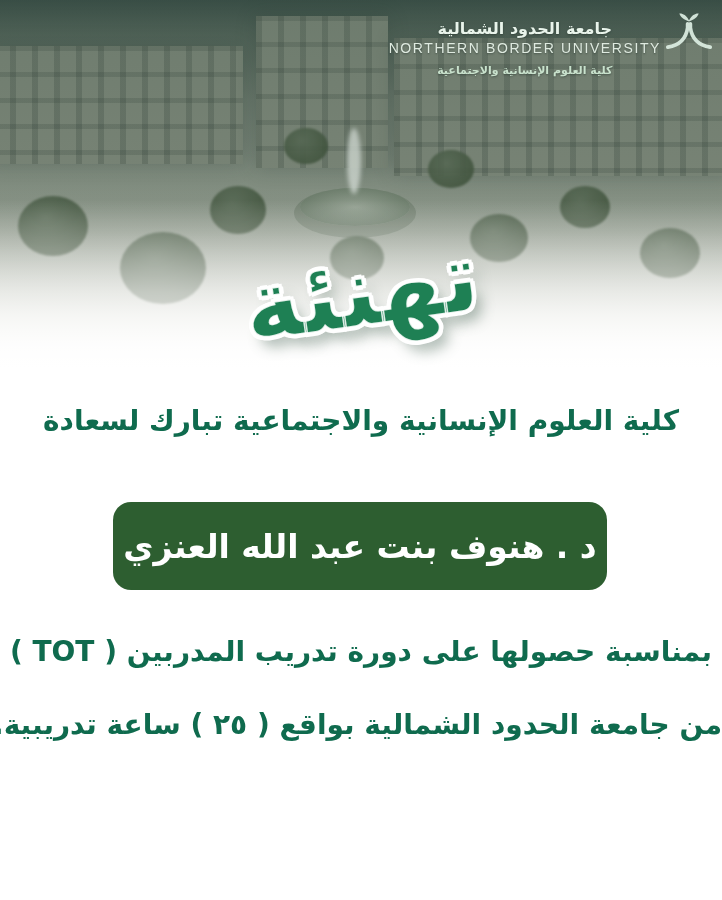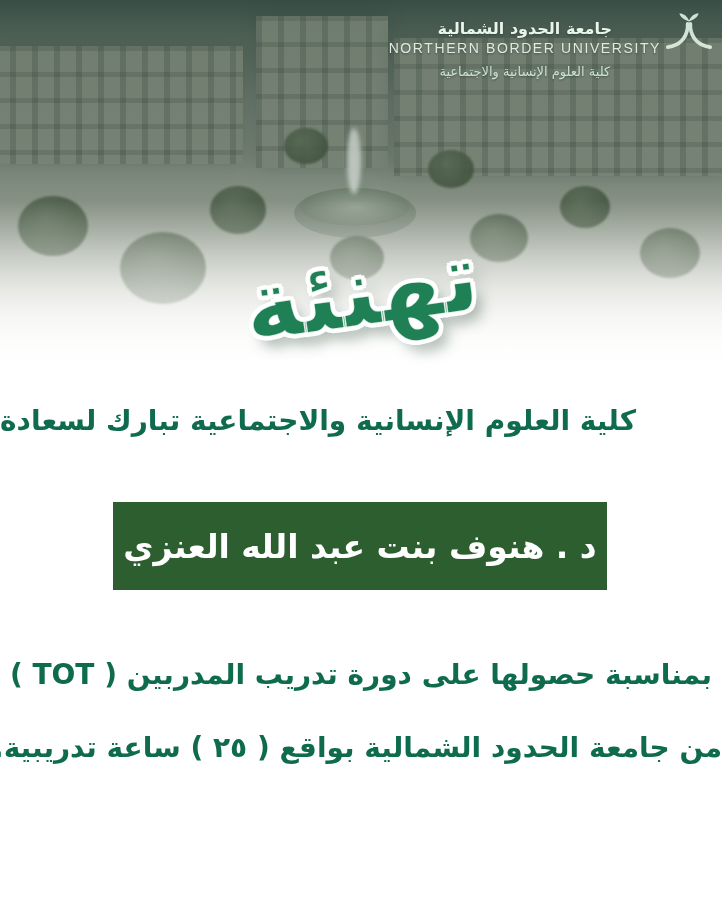--- a/index.html
+++ b/index.html
@@ -71,21 +71,21 @@
   .logo-title-ar {
     color:#e9f4eb; font-weight:bold; font-size:16px;
     text-shadow:0 1px 2px rgba(30,45,38,.5);
   }
   .logo-title-en {
     font-family:"Liberation Sans", sans-serif;
     color:#dfeae0; font-size:14px; letter-spacing:1.6px; margin-top:2px;
     text-shadow:0 1px 2px rgba(30,45,38,.5);
   }
   .logo-college {
-    color:#c9e2cd; font-size:13px; font-weight:normal; margin-top:8px;
+    color:#c9e2cd; font-size:11px; font-weight:bold; margin-top:8px;
     text-shadow:0 1px 2px rgba(30,45,38,.5);
   }
   .logo-icon { width:46px; height:56px; opacity:.92; }
 
   
   .calligraphy {
     position:absolute; top:232px; left:0;
     width:100%; text-align:center;
     font-size:96px; font-weight:bold; line-height:1.25;
     color:#1e8054;
@@ -94,39 +94,39 @@
     -webkit-text-stroke:1.5px rgba(255,255,255,.85);
     text-shadow:
       -3px -3px 0 #fff, 3px -3px 0 #fff, -3px 3px 0 #fff, 3px 3px 0 #fff,
       0 -4px 0 #fff, 0 4px 0 #fff, -4px 0 0 #fff, 4px 0 0 #fff,
       7px 11px 14px rgba(70,100,85,.45);
   }
 
   
   .greeting {
     position:absolute; top:404px; left:0;
-    width:100%; text-align:left; direction:rtl;
+    width:100%; text-align:center; direction:rtl;
     font-size:28px; font-weight:bold;
     color:#0f6b4e;
     z-index:5;
   }
   .name-box {
     position:absolute; top:502px; left:113px;
     width:494px; height:88px;
-    background:#2d5e30; border-radius:0;
+    background:#2d5e30; border-radius:18px;
     display:flex; align-items:center; justify-content:center;
     direction:rtl;
     z-index:5;
   }
   .name-box span {
     color:#ffffff; font-size:33px; font-weight:bold;
     white-space:nowrap;
   }
   .message {
-    position:absolute; top:638px; left:0;
+    position:absolute; top:615px; left:0;
     width:100%; text-align:center; direction:rtl;
     color:#0f6b4e; font-weight:bold;
     z-index:5;
   }
   .message p {
     font-size:28px; line-height:73px; white-space:nowrap;
   }
 </style>
 </head>
 <body>

